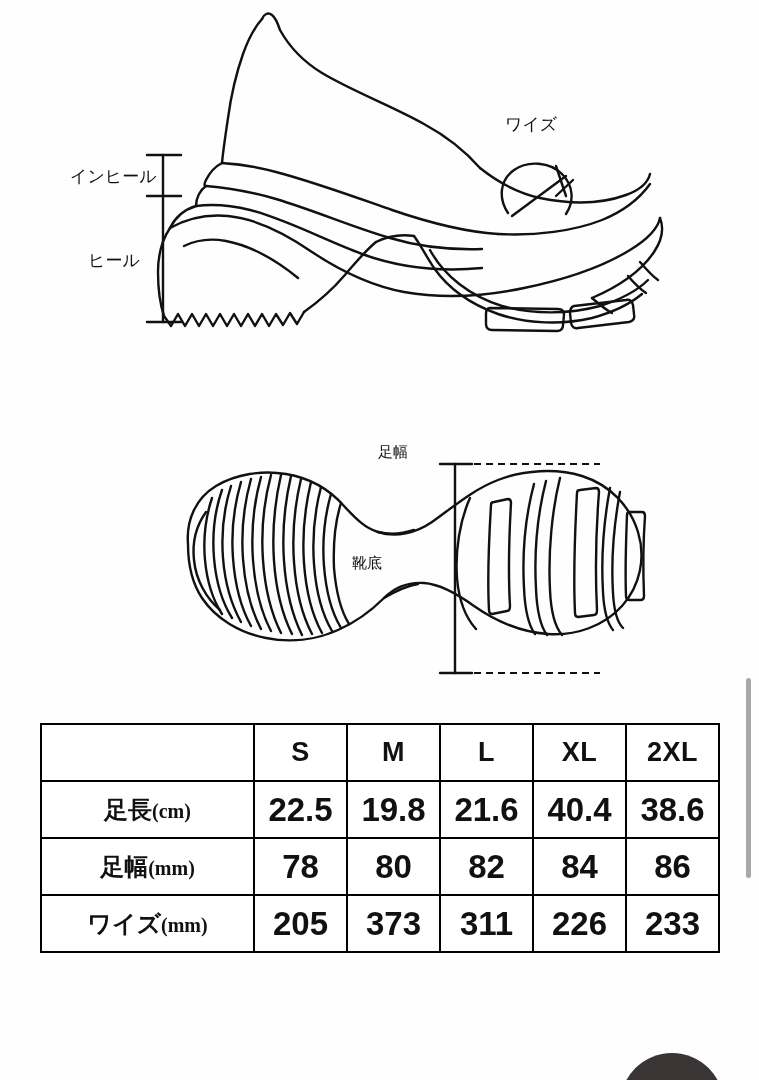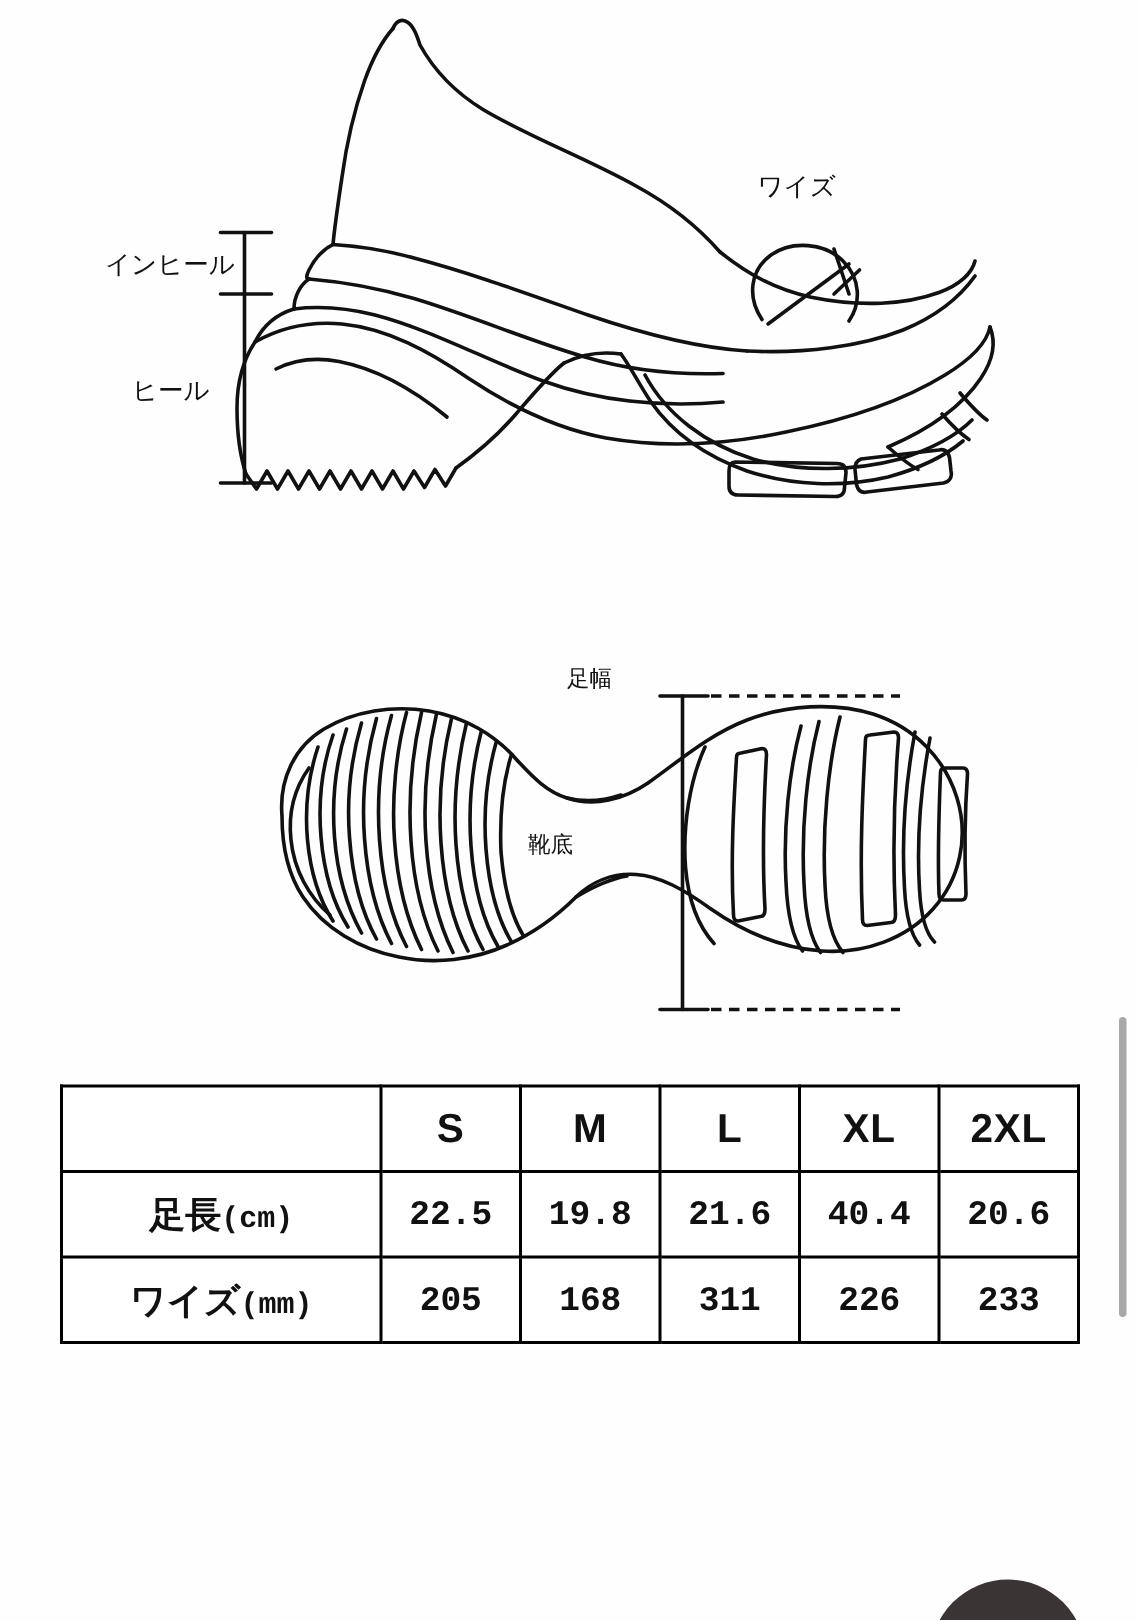--- a/index.html
+++ b/index.html
@@ -79,27 +79,27 @@
   }
   th.corner-cell { }
 
   td.row-label {
     font-family: "DejaVu Sans", sans-serif;
     font-size: 24px;
     font-weight: bold;
     letter-spacing: 0px;
   }
   td.row-label .unit {
-    font-family: Liberation Mono, monospace;
+    font-family: Liberation Serif, serif;
     font-size: 20px;
     font-weight: bold;
   }
   td.value-cell {
-    font-family: Liberation Mono, monospace;
-    font-size: 23px;
+    font-family: Liberation Sans, sans-serif;
+    font-size: 33px;
     font-weight: bold;
   }
 
   
   #scrollbar-track {
     position: absolute;
     right: 0px;
     top: 0px;
     width: 16px;
     height: 1080px;
@@ -349,26 +349,34 @@
           <th class="size-head">2XL</th>
         </tr>
       </thead>
       <tbody>
         <tr>
           <td class="row-label"><span>足長</span><span class="unit">(cm)</span></td>
           <td class="value-cell">22.5</td>
           <td class="value-cell">19.8</td>
           <td class="value-cell">21.6</td>
           <td class="value-cell">40.4</td>
-          <td class="value-cell">20.6</td>
+          <td class="value-cell">38.6</td>
+        </tr>
+        <tr>
+          <td class="row-label"><span>足幅</span><span class="unit">(mm)</span></td>
+          <td class="value-cell">78</td>
+          <td class="value-cell">80</td>
+          <td class="value-cell">82</td>
+          <td class="value-cell">84</td>
+          <td class="value-cell">86</td>
         </tr>
         <tr>
           <td class="row-label"><span>ワイズ</span><span class="unit">(mm)</span></td>
           <td class="value-cell">205</td>
-          <td class="value-cell">168</td>
+          <td class="value-cell">373</td>
           <td class="value-cell">311</td>
           <td class="value-cell">226</td>
           <td class="value-cell">233</td>
         </tr>
       </tbody>
     </table>
   </div>
 
   <div id="scrollbar-track">
     <div id="scrollbar-thumb" style="background: rgb(168, 168, 168);"></div>

